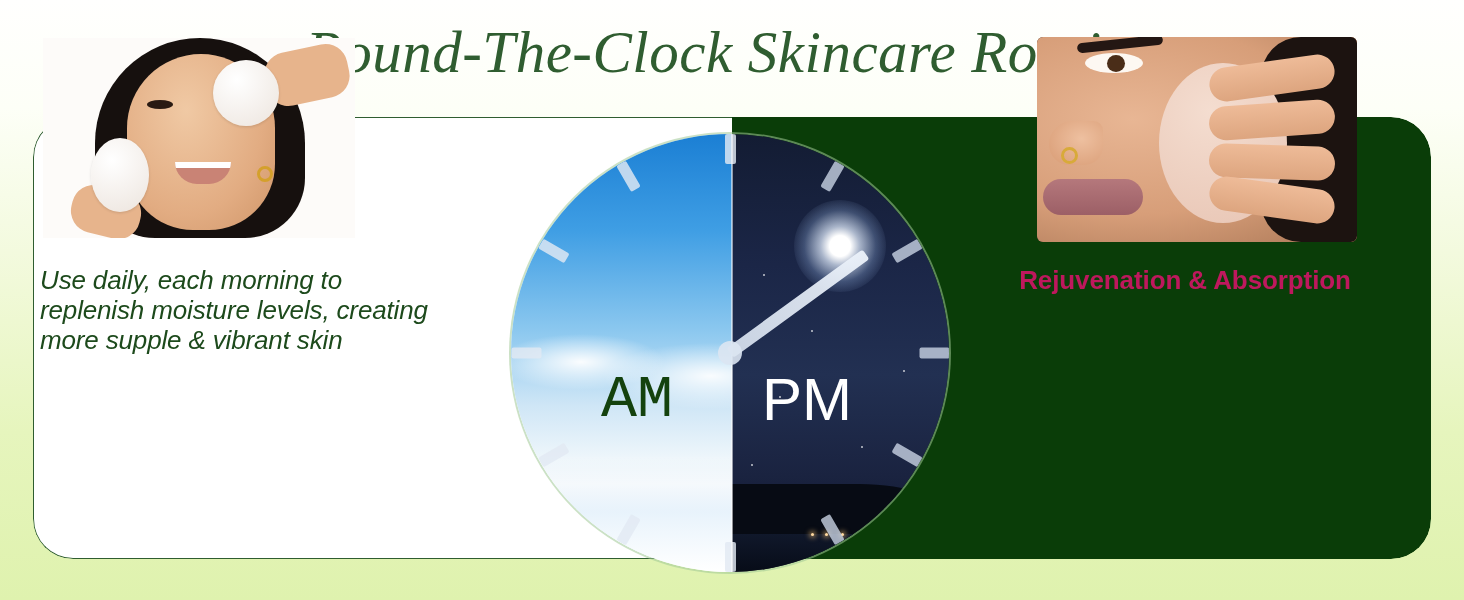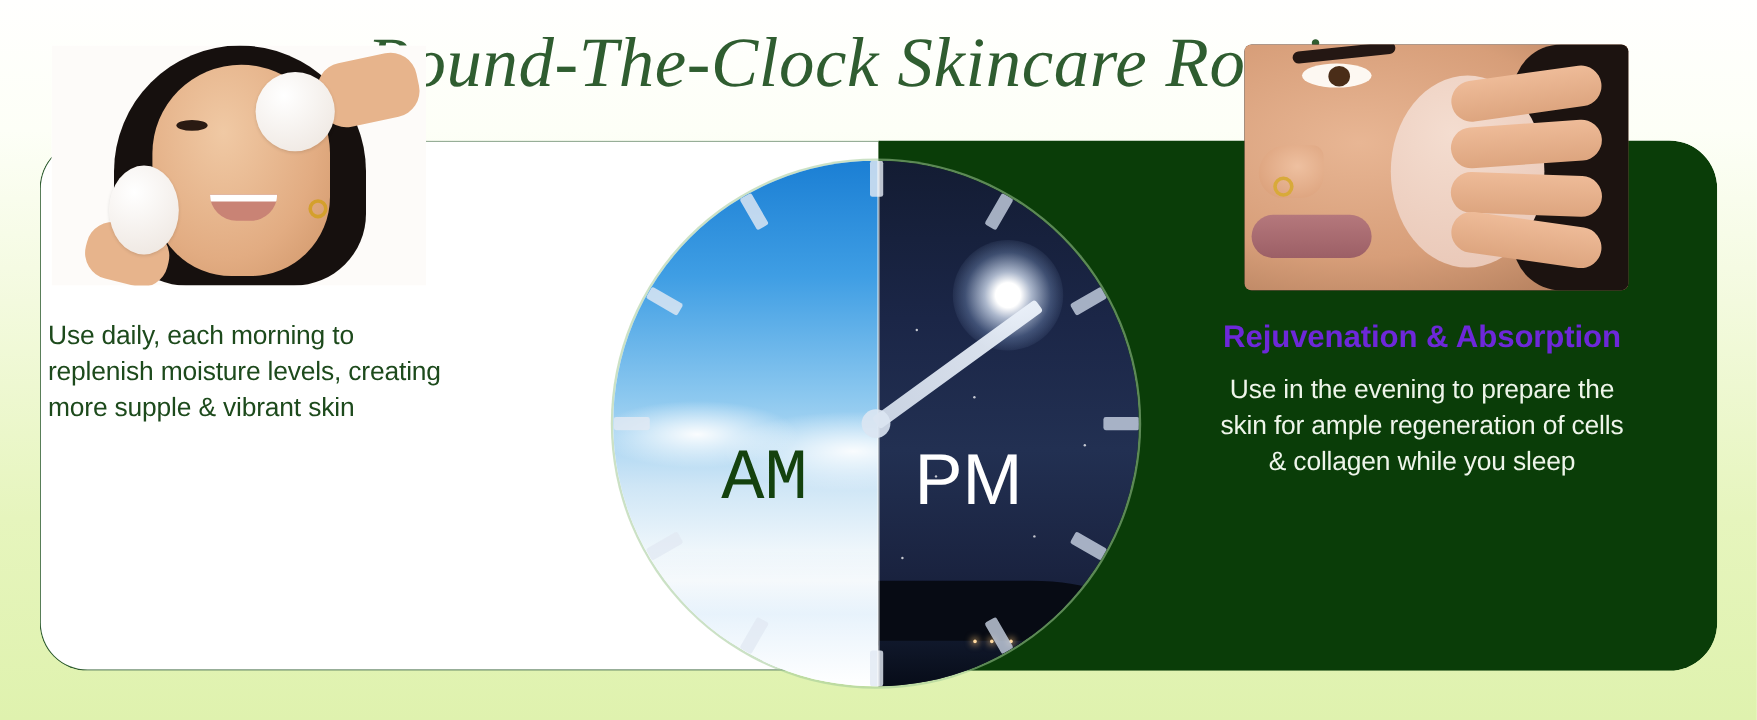--- a/index.html
+++ b/index.html
@@ -195,26 +195,27 @@
   }
 
   .heading {
     font-size: 26px;
     font-weight: bold;
     letter-spacing: -0.1px;
     margin-bottom: 14px;
     white-space: nowrap;
   }
   .heading.am { color: #14380f; }
-  .heading.pm { color: #6d28d9; }
+  .heading.pm { color: #be185d; }
 
   .body-copy {
-    font-size: 22px;
+    font-size: 26px;
     line-height: 30px;
     letter-spacing: -0.15px;
+    font-style: italic;
   }
   .body-copy.am { color: #1d4a1c; }
   .body-copy.pm { color: #eef5ea; }
   .body-copy p { white-space: nowrap; }
 
   
   .clock {
     position: absolute;
     left: 511px;
     top: 134px;
@@ -386,25 +387,20 @@
 <div class="text-block text-am">
   <div class="body-copy am">
     <p>Use daily, each morning to</p>
     <p>replenish moisture levels, creating</p>
     <p>more supple &amp; vibrant skin</p>
   </div>
 </div>
 
 <div class="text-block text-pm">
   <div class="heading pm">Rejuvenation &amp; Absorption</div>
-  <div class="body-copy pm">
-    <p>Use in the evening to prepare the</p>
-    <p>skin for ample regeneration of cells</p>
-    <p>&amp; collagen while you sleep</p>
-  </div>
 </div>
 
 <div class="clock">
 
   <div class="clock-half clock-day">
     <div class="day-inner">
 
       <div class="clouds"></div>
       <div class="water"></div>
     </div>

